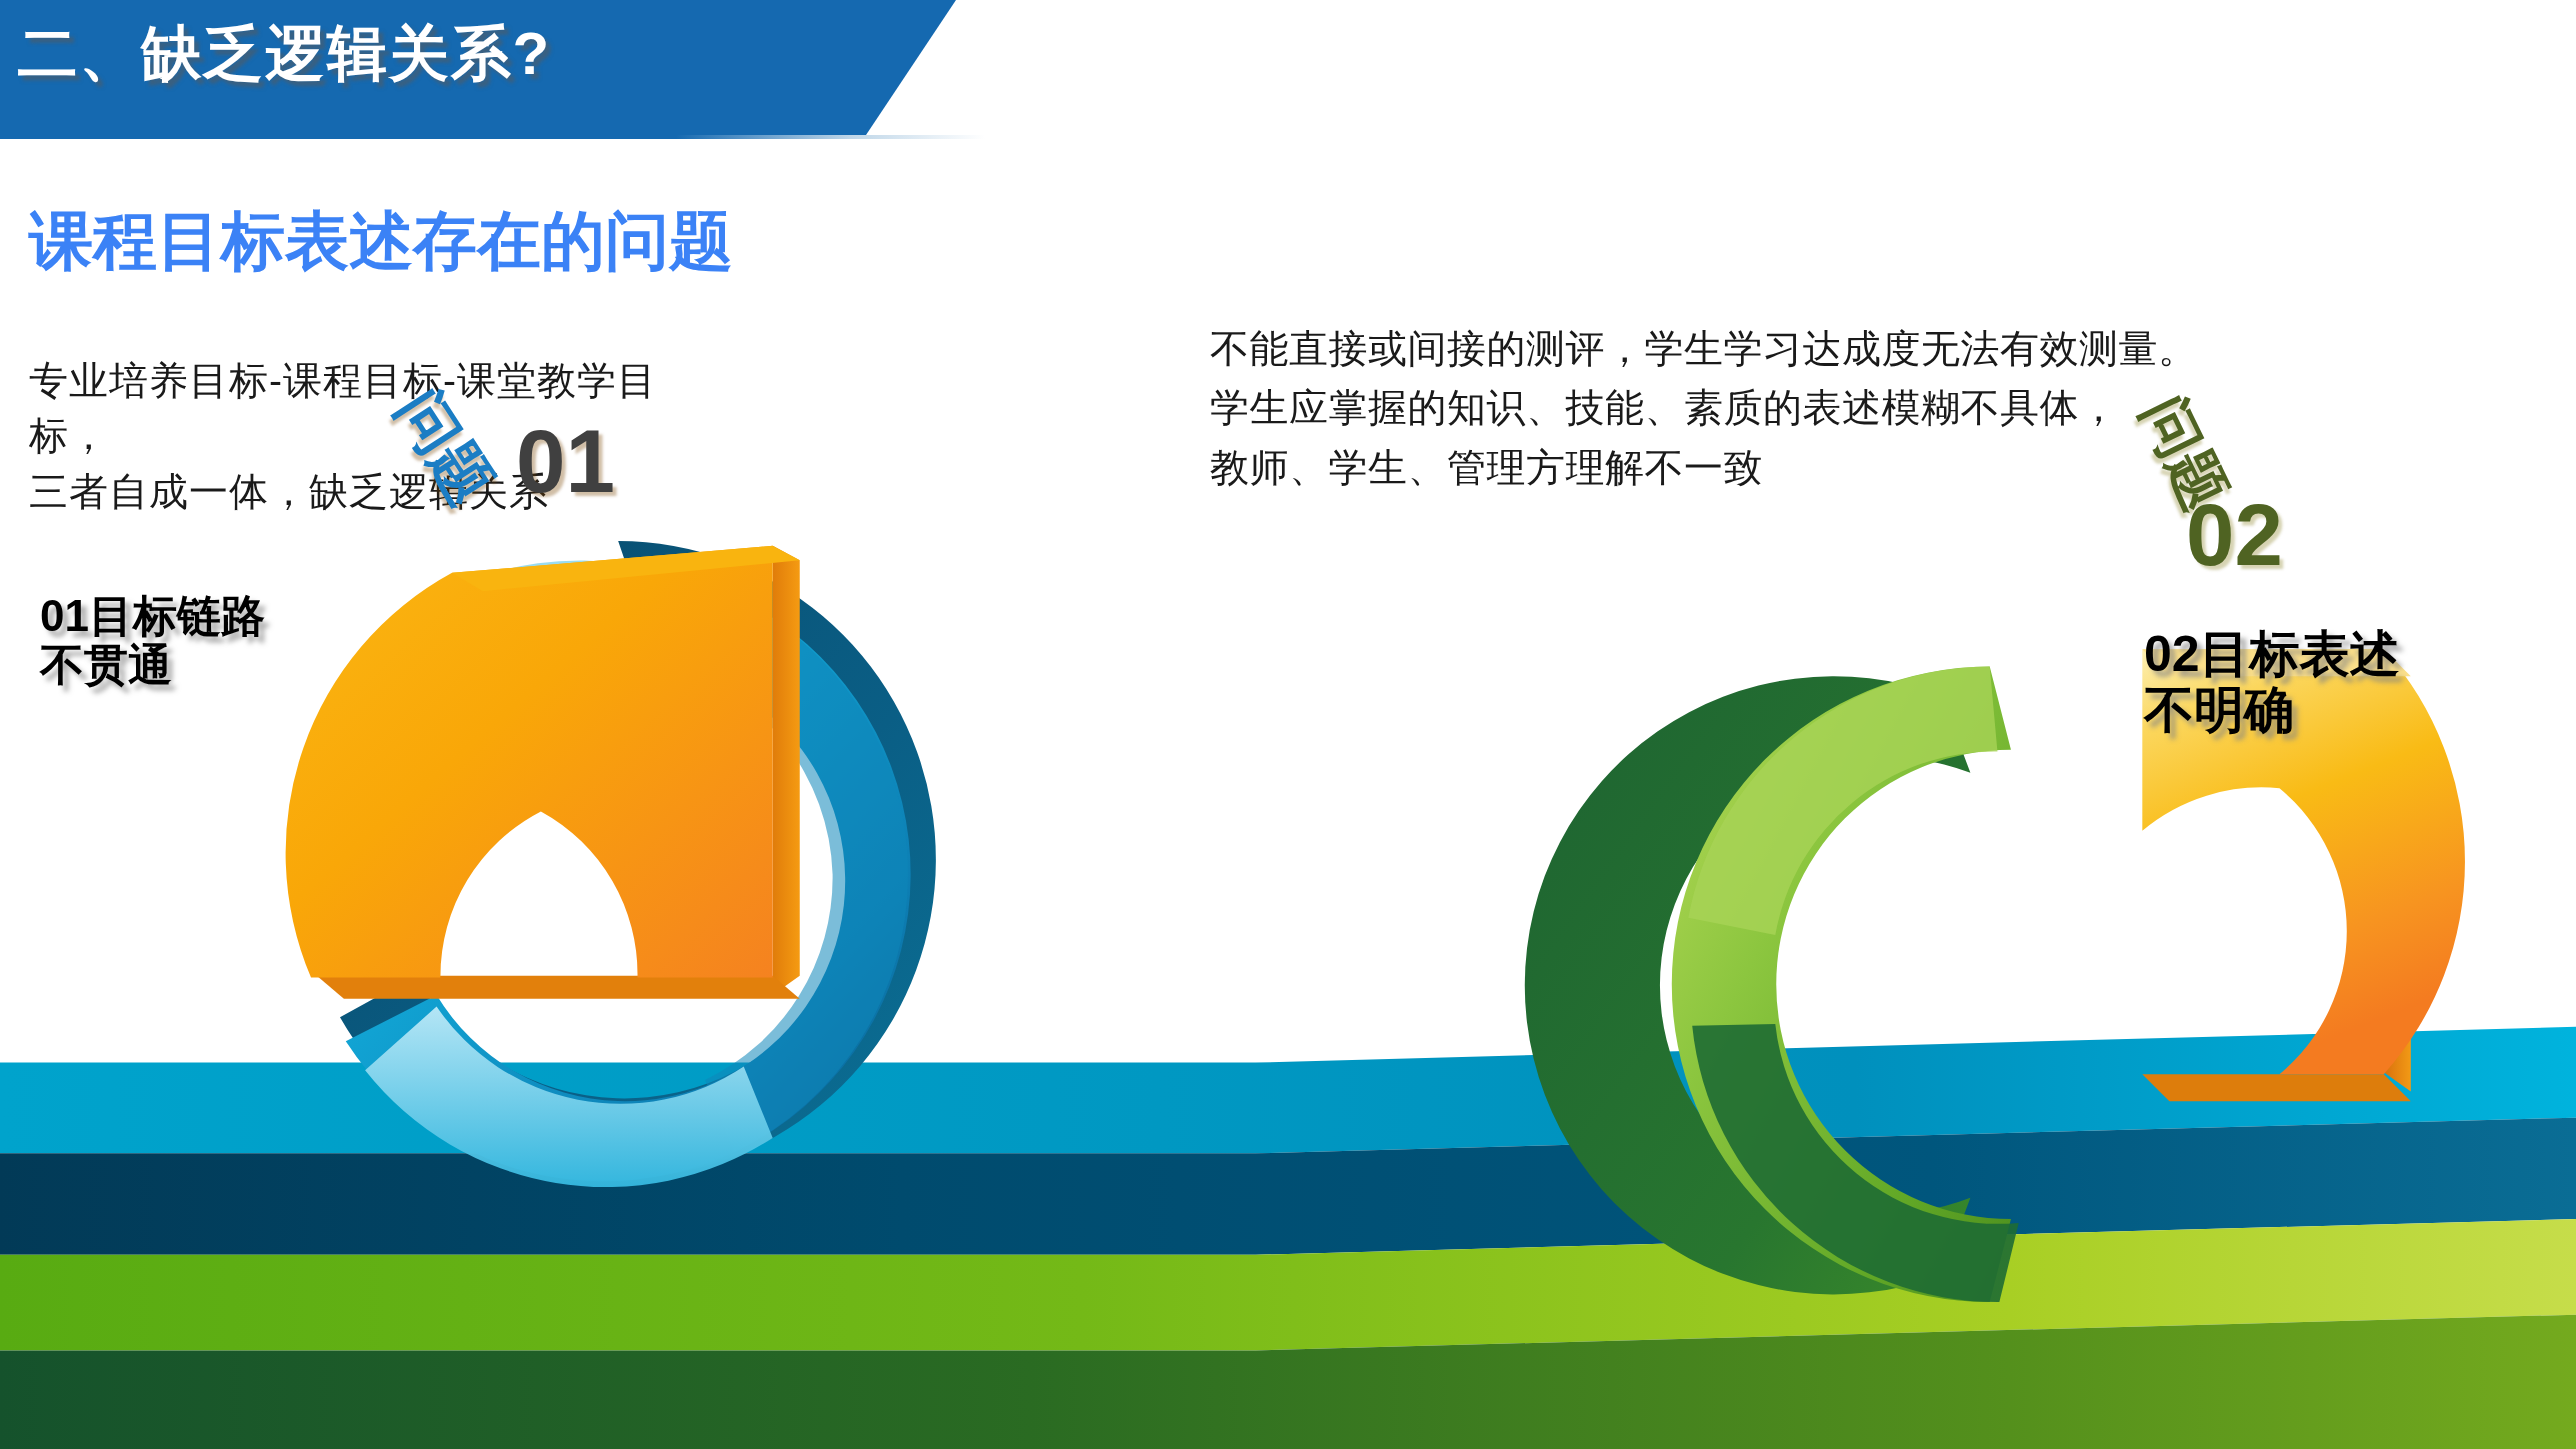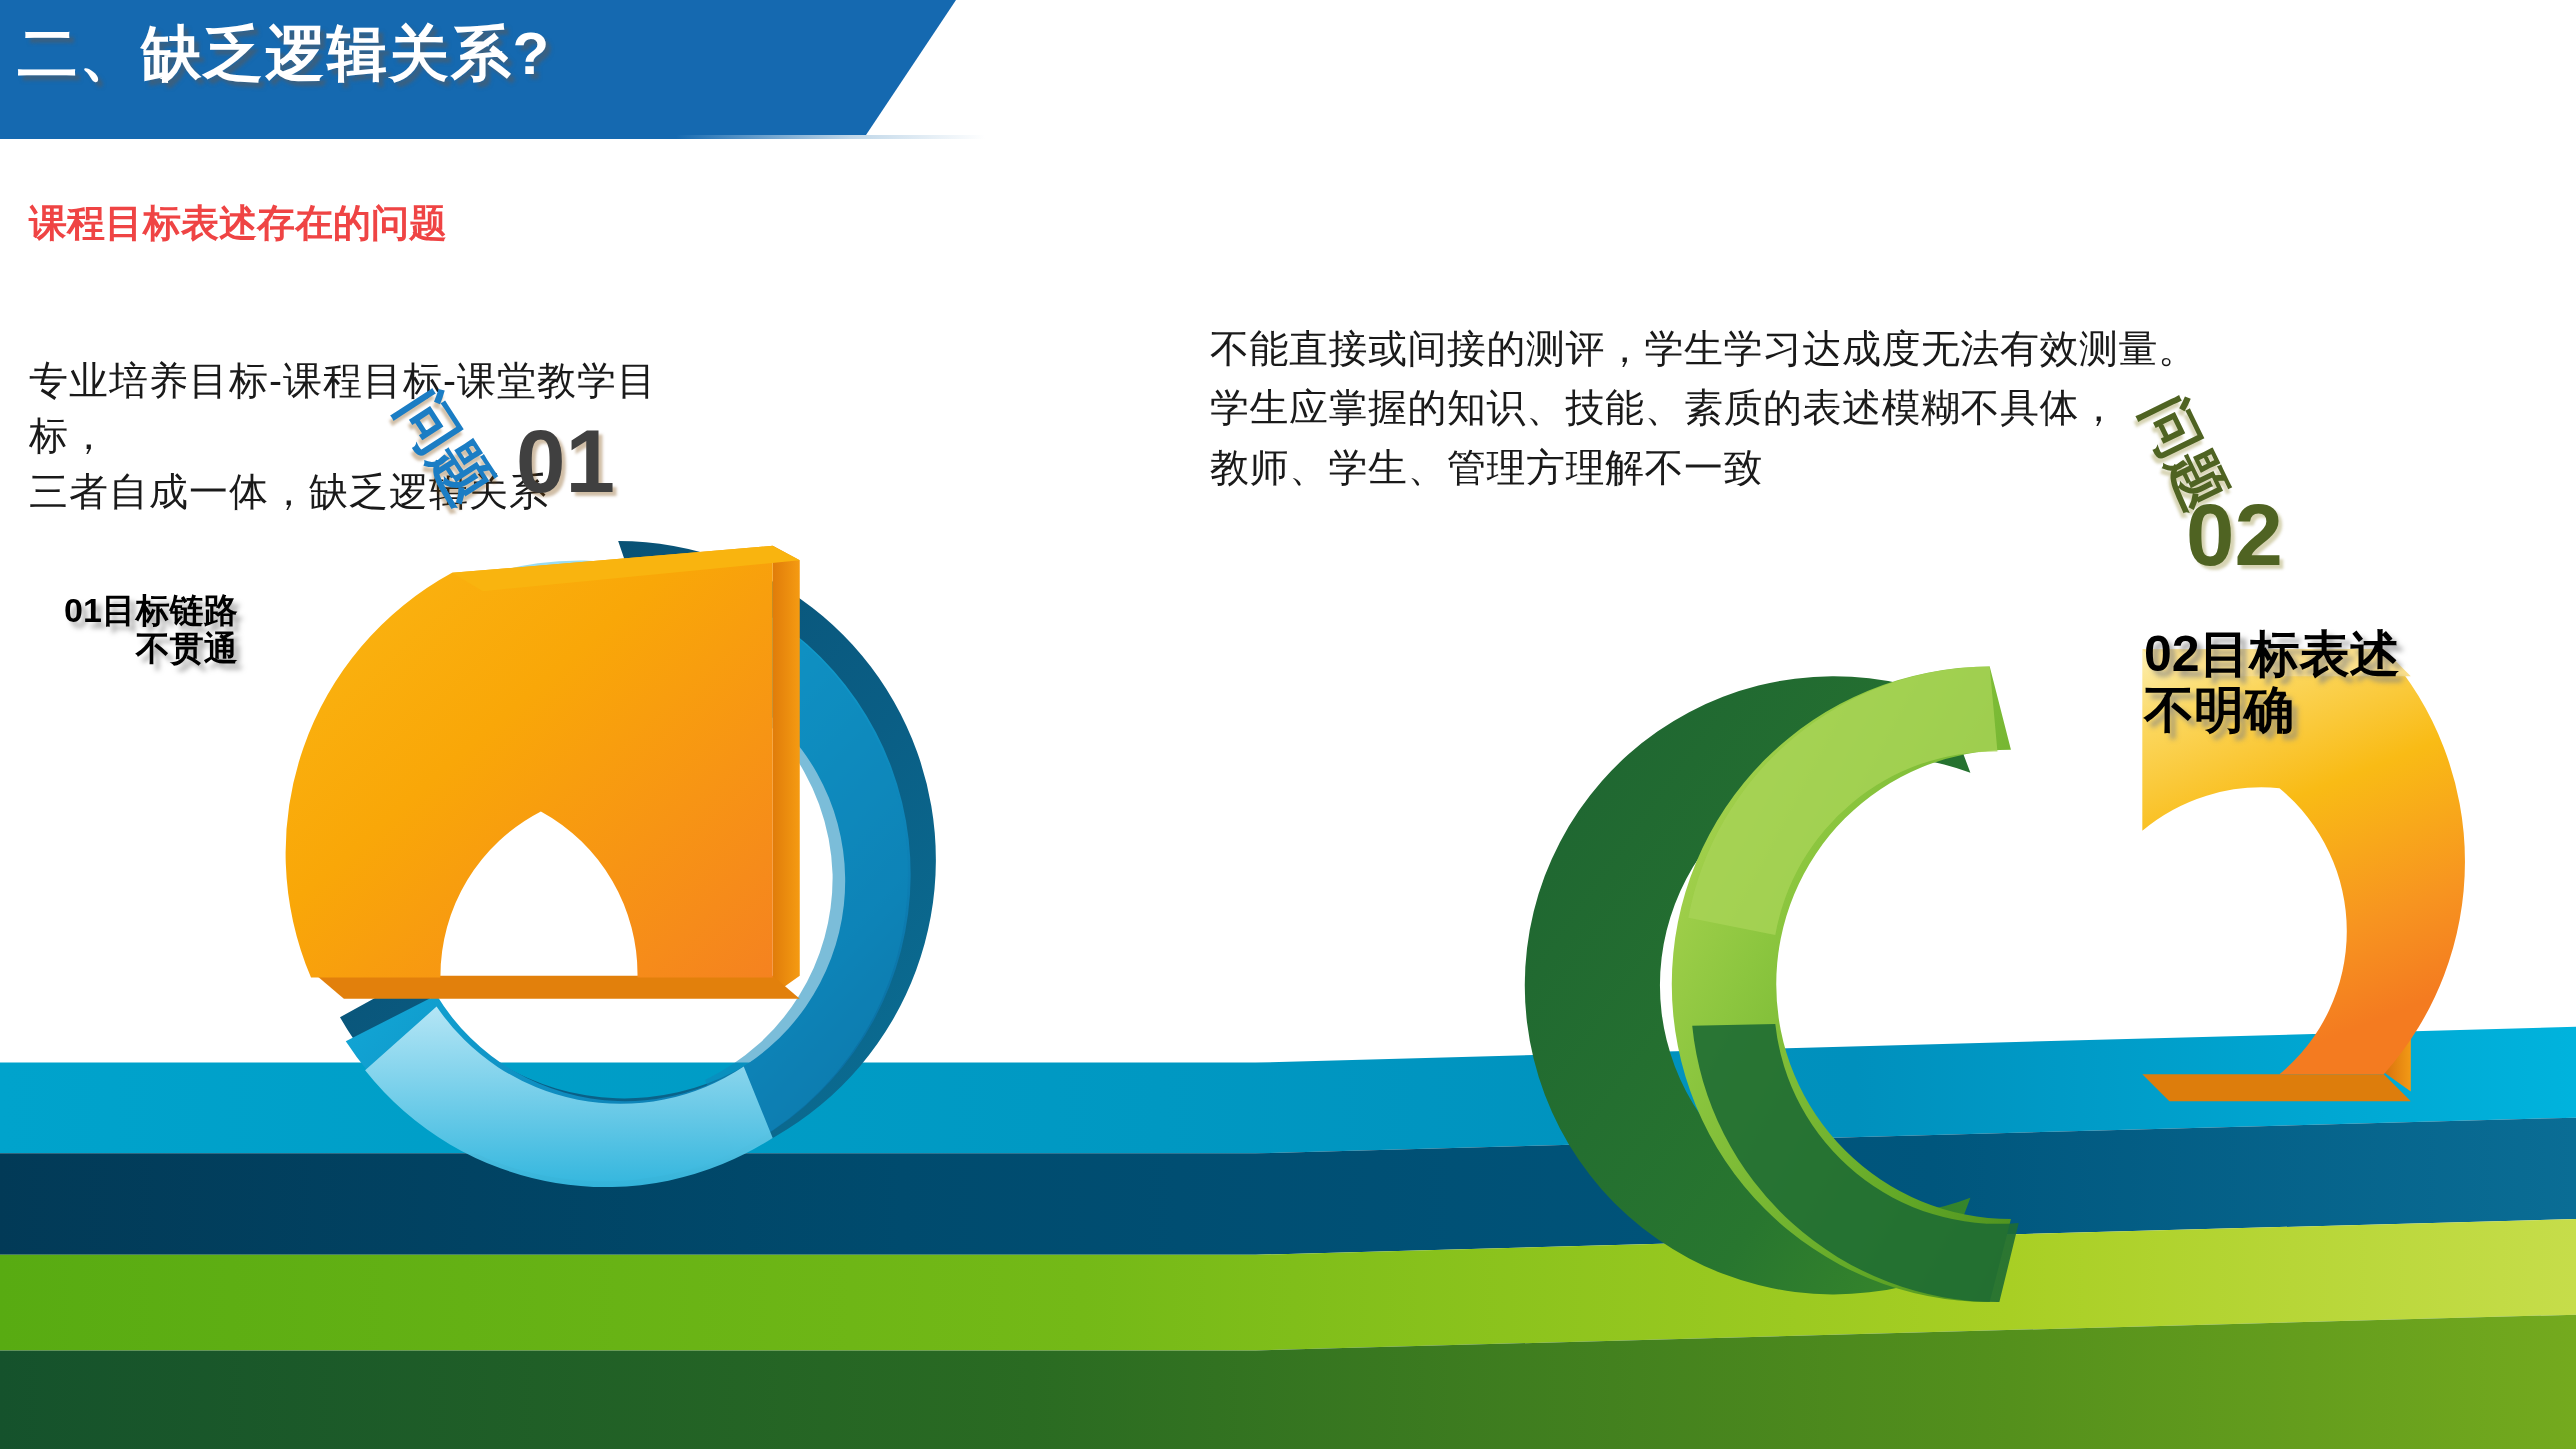--- a/index.html
+++ b/index.html
@@ -23,38 +23,38 @@
     white-space:nowrap;
   }
   #header-underline{
     position:absolute;left:0;top:135px;width:2576px;height:3.9px;
     background:linear-gradient(to right,#1569b0 0,#1569b0 676px,#bfd6e8 850px,#ffffff 985px);
   }
 
   
   #left-heading{
     position:absolute;left:29px;top:198px;
-    font-size:38px;font-weight:bold;color:#ef4444;white-space:nowrap;
+    font-size:64px;font-weight:bold;color:#3b82f6;white-space:nowrap;
   }
   #left-paragraph{
     position:absolute;left:29px;top:353px;width:637px;
     font-size:39px;color:#1a1a1a;line-height:1.42;letter-spacing:1px;
   }
   #right-paragraph{
     position:absolute;left:1210px;top:319px;width:1352px;
     font-size:39px;color:#1a1a1a;line-height:1.52;letter-spacing:0.5px;
   }
 
   
   .callout{
     position:absolute;font-weight:bold;color:#000000;
     text-shadow:5.8px 5.8px 4.8px rgba(130,130,130,.65);
     line-height:1.12;white-space:nowrap;
   }
-  #callout-01{left:64px;top:591px;font-size:34px;text-align:right;}
+  #callout-01{left:40px;top:591px;font-size:44px;text-align:left;}
   #callout-02{left:2144px;top:626px;font-size:50px;text-align:left;}
   .callout .ln2{display:block;}
 
   
   #graphics{position:absolute;left:0;top:0;width:2576px;height:1450px;}
   #graphics svg{display:block;}
 
   
   .ribbon-word{
     position:absolute;font-weight:bold;white-space:nowrap;

